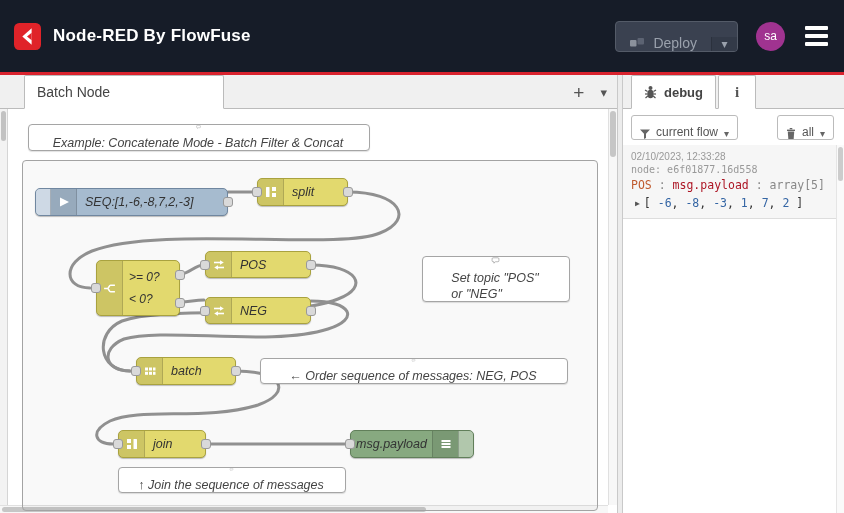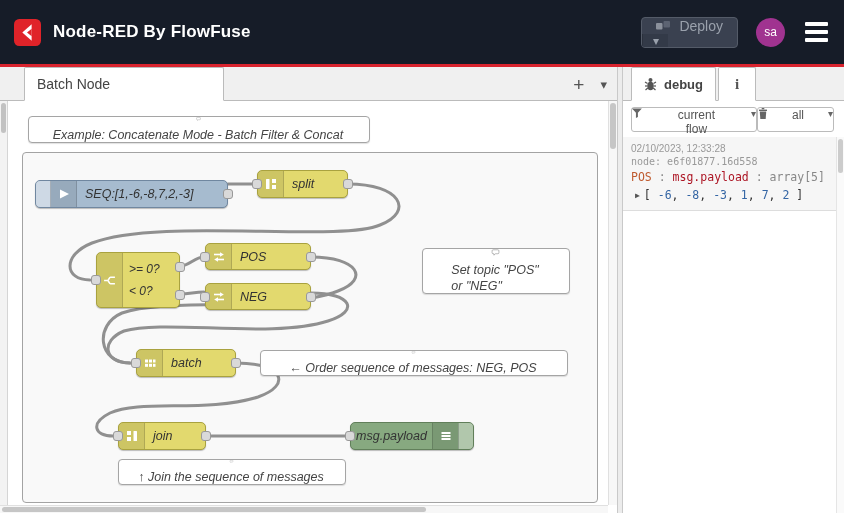--- a/index.html
+++ b/index.html
@@ -1,25 +1,25 @@
 <!DOCTYPE html>
 <html style="--accent-red: #d9232e; --header-bg: #161c28; --node-inject: #a6bbcf; --node-function: #e2d96e; --node-debug: #87a980; --wire: #909090; --number-blue: #3465a4; --path-red: #ad1625;"><head>
 <meta charset="utf-8">
 <style>
   * { margin:0; padding:0; box-sizing:border-box; }
   html,body { width:844px; height:513px; overflow:hidden; }
   body { font-family:"Liberation Sans", sans-serif; background:#fff; }
   .app { width:844px; height:513px; display:flex; flex-direction:column; }
 
   
-  .header { height:64px; background:var(--header-bg,#161c28); display:flex; align-items:center; padding:16px 14px; gap:12px; flex:0 0 auto; }
+  .header { height:72px; background:var(--header-bg,#161c28); display:flex; align-items:center; padding:16px 14px; gap:12px; flex:0 0 auto; }
   .logo { width:27px; height:27px; flex:0 0 auto; }
   .app-title { color:#fff; font-size:17px; font-weight:600; letter-spacing:.2px; }
   .header-right { margin-left:auto; display:flex; align-items:center; gap:18px; }
-  .deploy-group { display:flex; align-items:flex-start; background:#3a4150; border:1px solid #545b68; border-radius:4px; overflow:hidden; height:31px;flex-direction:column; }
+  .deploy-group { display:flex; align-items:flex-end; background:#3a4150; border:1px solid #545b68; border-radius:4px; overflow:hidden; height:31px; }
   .deploy-btn { display:flex; align-items:center; gap:8px; padding:0 14px; color:#9aa1ac; font-size:14px; background:transparent; border:none; cursor:pointer; }
   .deploy-caret { width:26px; display:flex; align-items:center; justify-content:center; color:#9aa1ac; font-size:12px; background:#333a48; border:none; border-left:1px solid #2b313d; cursor:pointer; }
   .avatar { width:29px; height:29px; border-radius:50%; background:#a03390; color:#fff; font-size:12px; display:flex; align-items:center; justify-content:center; cursor:pointer; }
   .burger { display:flex; flex-direction:column; gap:4px; cursor:pointer; padding:3px 2px; background:none; border:none; }
   .burger span { display:block; width:23px; height:4px; background:#fff; border-radius:1px; }
   .redline { height:3px; background:var(--accent-red,#d9232e); flex:0 0 auto; }
 
   
   .main { flex:1; display:flex; min-height:0; }
 
@@ -72,21 +72,21 @@
 
   
   .splitter { width:6px; background:#ececec; border-left:1px solid #c9c9c9; border-right:1px solid #c9c9c9; cursor:col-resize; flex:0 0 auto; }
 
   
   .sidebar { flex:1; display:flex; flex-direction:column; position:relative; background:#fff; min-width:0; }
   .sb-tabbar { height:34px; background:#f0f0f0; border-bottom:1px solid #bbb; display:flex; align-items:flex-end; padding-left:8px; flex:0 0 auto; }
   .sb-tab { height:34px; background:#fff; border:1px solid #bbb; border-bottom:1px solid #fff; margin-bottom:-1px; display:flex; align-items:center; gap:7px; padding:0 12px; font-size:13px; font-weight:600; color:#444; border-radius:2px 2px 0 0; cursor:pointer; }
   .sb-tab.info { width:38px; justify-content:center; margin-left:2px; font-family:"Liberation Serif",serif; font-size:15px; font-weight:700; color:#555; }
   .sb-toolbar { height:36px; display:flex; align-items:center; justify-content:space-between; padding:0 10px 0 8px; background:#fff; flex:0 0 auto; }
-  .sb-btn { display:inline-flex; align-items:flex-start; gap:24px; height:25px; padding:0 0; background:#fff; border:1px solid #bbb; border-radius:3px; font-size:12px; color:#555; cursor:pointer; }
+  .sb-btn { display:inline-flex; align-items:flex-end; gap:6px; height:25px; padding:0 8px; background:#fff; border:1px solid #bbb; border-radius:3px; font-size:12px; color:#555; cursor:pointer; }
   .sb-btn .caret { font-size:10px; color:#666; }
   .msg-list { flex:1; overflow:hidden; position:relative; padding-right:8px; }
   .msg { background:#f6f6f6; border-bottom:1px solid #ddd; padding:6px 8px 8px 8px; }
   .msg .meta { font-size:10px; color:#999; margin-bottom:2px; font-family:"DejaVu Sans Mono",monospace; }
   .msg .meta.ts { font-family:"Liberation Sans",sans-serif; }
   .msg .head { font-size:11.5px; font-family:"DejaVu Sans Mono",monospace; margin:3px 0 4px 0; color:#888; }
   .msg .head .topic { color:#bf5a2e; }
   .msg .head .path { color:var(--path-red,#ad1625); }
   .msg .payload { font-size:11.5px; font-family:"DejaVu Sans Mono",monospace; color:#333; padding-left:4px; }
   .msg .payload .expand { font-size:8px; color:#555; margin-right:4px; vertical-align:1px; cursor:pointer; }
@@ -215,21 +215,21 @@
                 <polygon points="7,1.2 10.8,3.5 7,5.8" fill="#fff"></polygon>
                 <path d="M11,8.5 H4.5" stroke="#fff" stroke-width="1.6"></path>
                 <polygon points="5,6.2 1.2,8.5 5,10.8" fill="#fff"></polygon>
               </svg>
           </div>
           <div class="label">POS</div>
           <div class="port in"></div>
           <div class="port out"></div>
         </div>
 
-        <div class="node node-fn" style="left:197px; top:182px; width:106px; height:27px;">
+        <div class="node node-fn" style="left:197px; top:188px; width:106px; height:27px;">
           <div class="iconbox leftcap">
             <svg width="12" height="12" viewBox="0 0 12 12">
                 <path d="M1,3.5 H7.5" stroke="#fff" stroke-width="1.6"></path>
                 <polygon points="7,1.2 10.8,3.5 7,5.8" fill="#fff"></polygon>
                 <path d="M11,8.5 H4.5" stroke="#fff" stroke-width="1.6"></path>
                 <polygon points="5,6.2 1.2,8.5 5,10.8" fill="#fff"></polygon>
               </svg>
           </div>
           <div class="label">NEG</div>
           <div class="port in"></div>

